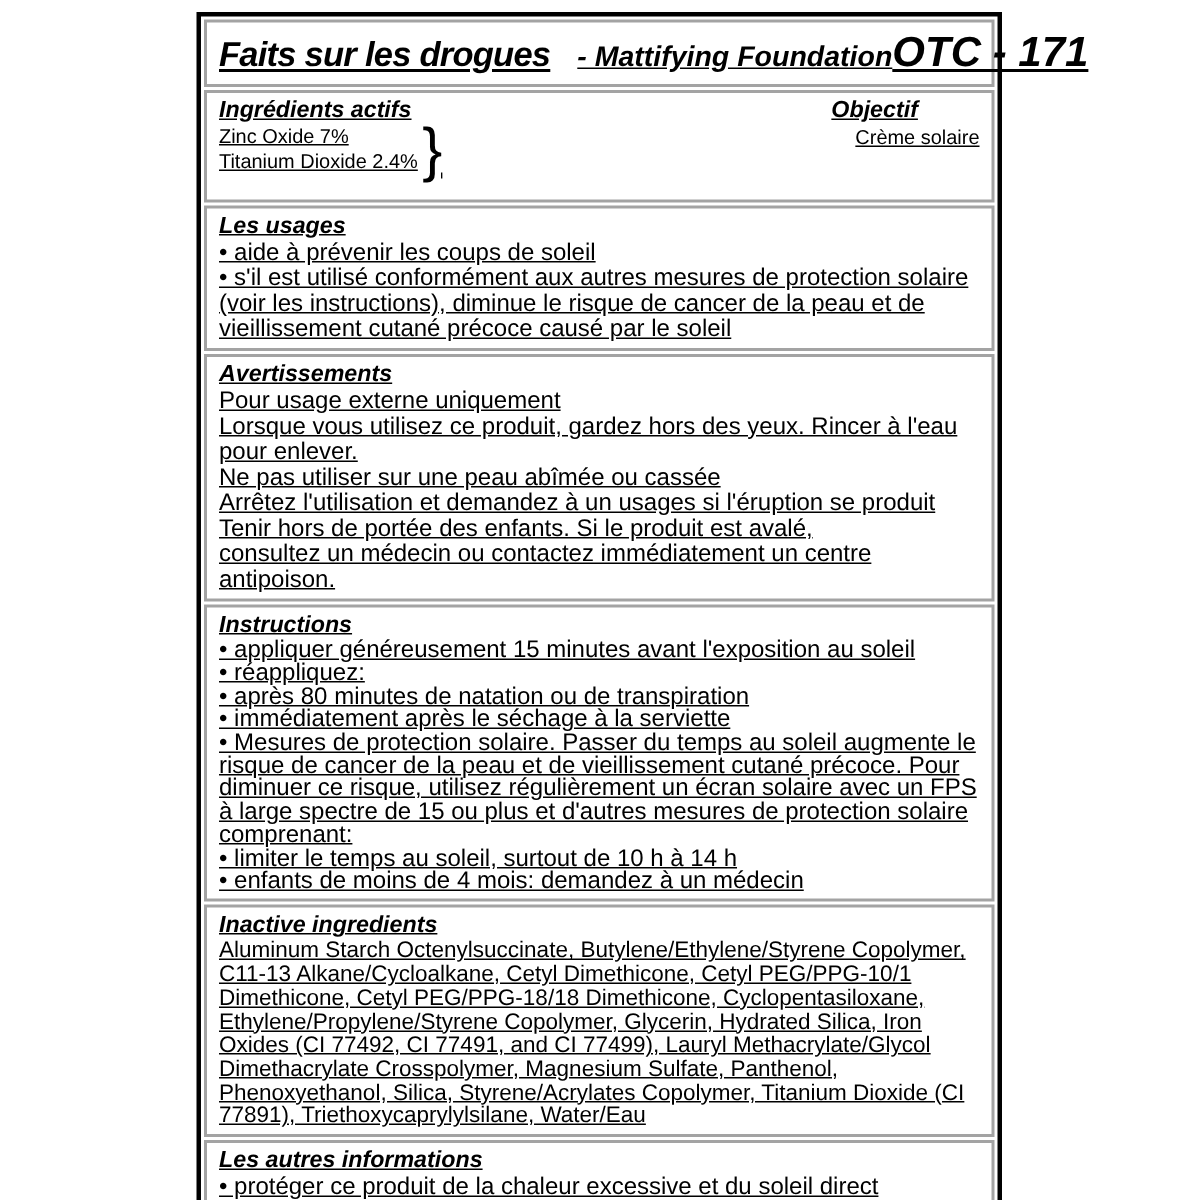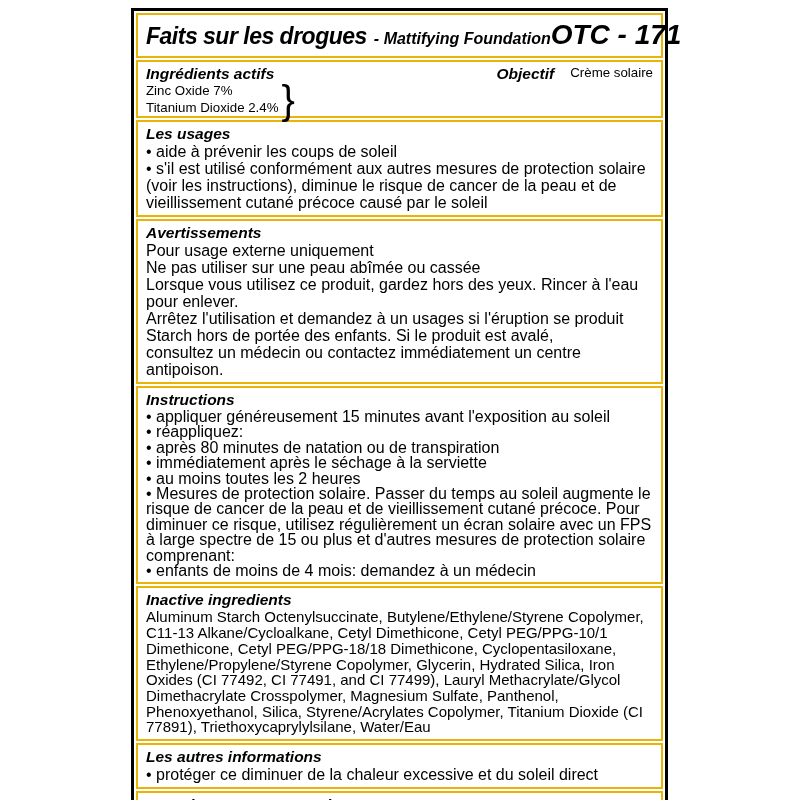--- a/index.html
+++ b/index.html
@@ -19,41 +19,42 @@
     min-height: 786px;
     box-sizing: border-box;
     background: #ffffff;
     border: 3px solid #000000;
     padding: 2px;
     display: flex;
     flex-direction: column;
     gap: 2px;
   }
   .box {
-    border: 2px solid #eab308;
+    border: 2px solid #a3a3a3;
     padding: 2px 8px 4px 8px;
     background: #ffffff;
+    text-decoration: underline;
   }
   .title-box {
     display: flex;
     align-items: baseline;
     padding: 4px 8px 5px 8px;
   }
   .title-main {
     font-size: 23px;
     font-weight: bold;
     font-style: italic;
     letter-spacing: -0.5px;
     white-space: nowrap;
   }
   .title-product {
-    font-size: 16px;
+    font-size: 19px;
     font-weight: bold;
     font-style: italic;
-    margin-left: 7px;
+    margin-left: 18px;
     white-space: nowrap;
   }
   .title-code {
     font-size: 28px;
     font-weight: bold;
     font-style: italic;
     margin-left: auto;
     white-space: nowrap;
   }
   .heading {
@@ -64,39 +65,39 @@
   }
   .body-line, .bullet-line {
     font-size: 16px;
   }
   .lh-17 > div { line-height: 17px; }
   .lh-154 > div { line-height: 15.4px; }
   .active-box {
     display: flex;
     justify-content: space-between;
     align-items: flex-start;
-    padding-bottom: 0;
+    padding-bottom: 17px;
   }
   .active-left { display: flex; flex-direction: column; }
   .active-lines-row { display: flex; align-items: flex-end; }
   .active-lines > div {
     font-size: 13.3px;
     line-height: 16.5px;
   }
   .brace {
     font-size: 40px;
     font-weight: normal;
     line-height: 33px;
     margin-left: 3px;
     transform: translateY(1px);
   }
   .active-right {
-    text-align: center;
+    text-align: left;
     display: flex;
-    flex-direction: row;
+    flex-direction: column;
   }
   .purpose-value {
     font-size: 13.3px;
     line-height: 17px;
     margin-left: 16px;
   }
   .inactive-text {
     font-size: 15px;
     line-height: 15.7px;
   }
@@ -135,50 +136,50 @@
     <div class="lh-17 bullet-line">
         <div>• aide à prévenir les coups de soleil</div>
         <div>• s'il est utilisé conformément aux autres mesures de protection solaire (voir les instructions), diminue le risque de cancer de la peau et de vieillissement cutané précoce causé par le soleil</div>
       </div>
   </div>
 
   <div class="box">
     <div class="heading">Avertissements</div>
     <div class="lh-17 body-line">
         <div>Pour usage externe uniquement</div>
+        <div>Lorsque vous utilisez ce produit, gardez hors des yeux. Rincer à l'eau pour enlever.</div>
         <div>Ne pas utiliser sur une peau abîmée ou cassée</div>
-        <div>Lorsque vous utilisez ce produit, gardez hors des yeux. Rincer à l'eau pour enlever.</div>
         <div>Arrêtez l'utilisation et demandez à un usages si l'éruption se produit</div>
-        <div>Starch hors de portée des enfants. Si le produit est avalé,</div>
+        <div>Tenir hors de portée des enfants. Si le produit est avalé,</div>
         <div>consultez un médecin ou contactez immédiatement un centre antipoison.</div>
       </div>
   </div>
 
   <div class="box">
     <div class="heading">Instructions</div>
     <div class="lh-154 bullet-line">
         <div>• appliquer généreusement 15 minutes avant l'exposition au soleil</div>
         <div>• réappliquez:</div>
         <div>• après 80 minutes de natation ou de transpiration</div>
         <div>• immédiatement après le séchage à la serviette</div>
-        <div>• au moins toutes les 2 heures</div>
         <div>• Mesures de protection solaire. Passer du temps au soleil augmente le risque de cancer de la peau et de vieillissement cutané précoce. Pour diminuer ce risque, utilisez régulièrement un écran solaire avec un FPS à large spectre de 15 ou plus et d'autres mesures de protection solaire comprenant:</div>
+        <div>• limiter le temps au soleil, surtout de 10 h à 14 h</div>
         <div>• enfants de moins de 4 mois: demandez à un médecin</div>
       </div>
   </div>
 
   <div class="box">
     <div class="heading">Inactive ingredients</div>
     <div class="inactive-text">Aluminum Starch Octenylsuccinate, Butylene/Ethylene/Styrene Copolymer, C11-13 Alkane/Cycloalkane, Cetyl Dimethicone, Cetyl PEG/PPG-10/1 Dimethicone, Cetyl PEG/PPG-18/18 Dimethicone, Cyclopentasiloxane, Ethylene/Propylene/Styrene Copolymer, Glycerin, Hydrated Silica, Iron Oxides (CI 77492, CI 77491, and CI 77499), Lauryl Methacrylate/Glycol Dimethacrylate Crosspolymer, Magnesium Sulfate, Panthenol, Phenoxyethanol, Silica, Styrene/Acrylates Copolymer, Titanium Dioxide (CI 77891), Triethoxycaprylylsilane, Water/Eau</div>
   </div>
 
   <div class="box">
     <div class="heading">Les autres informations</div>
     <div class="lh-17 bullet-line">
-        <div>• protéger ce diminuer de la chaleur excessive et du soleil direct</div>
+        <div>• protéger ce produit de la chaleur excessive et du soleil direct</div>
       </div>
   </div>
 
   <div class="box questions-box">
     <div class="heading">Questions ou commentaires?</div>
     <div class="lh-17 body-line">
       <div>Appelez sans frais le 1-866-999-2033</div>
     </div>
   </div>
 

